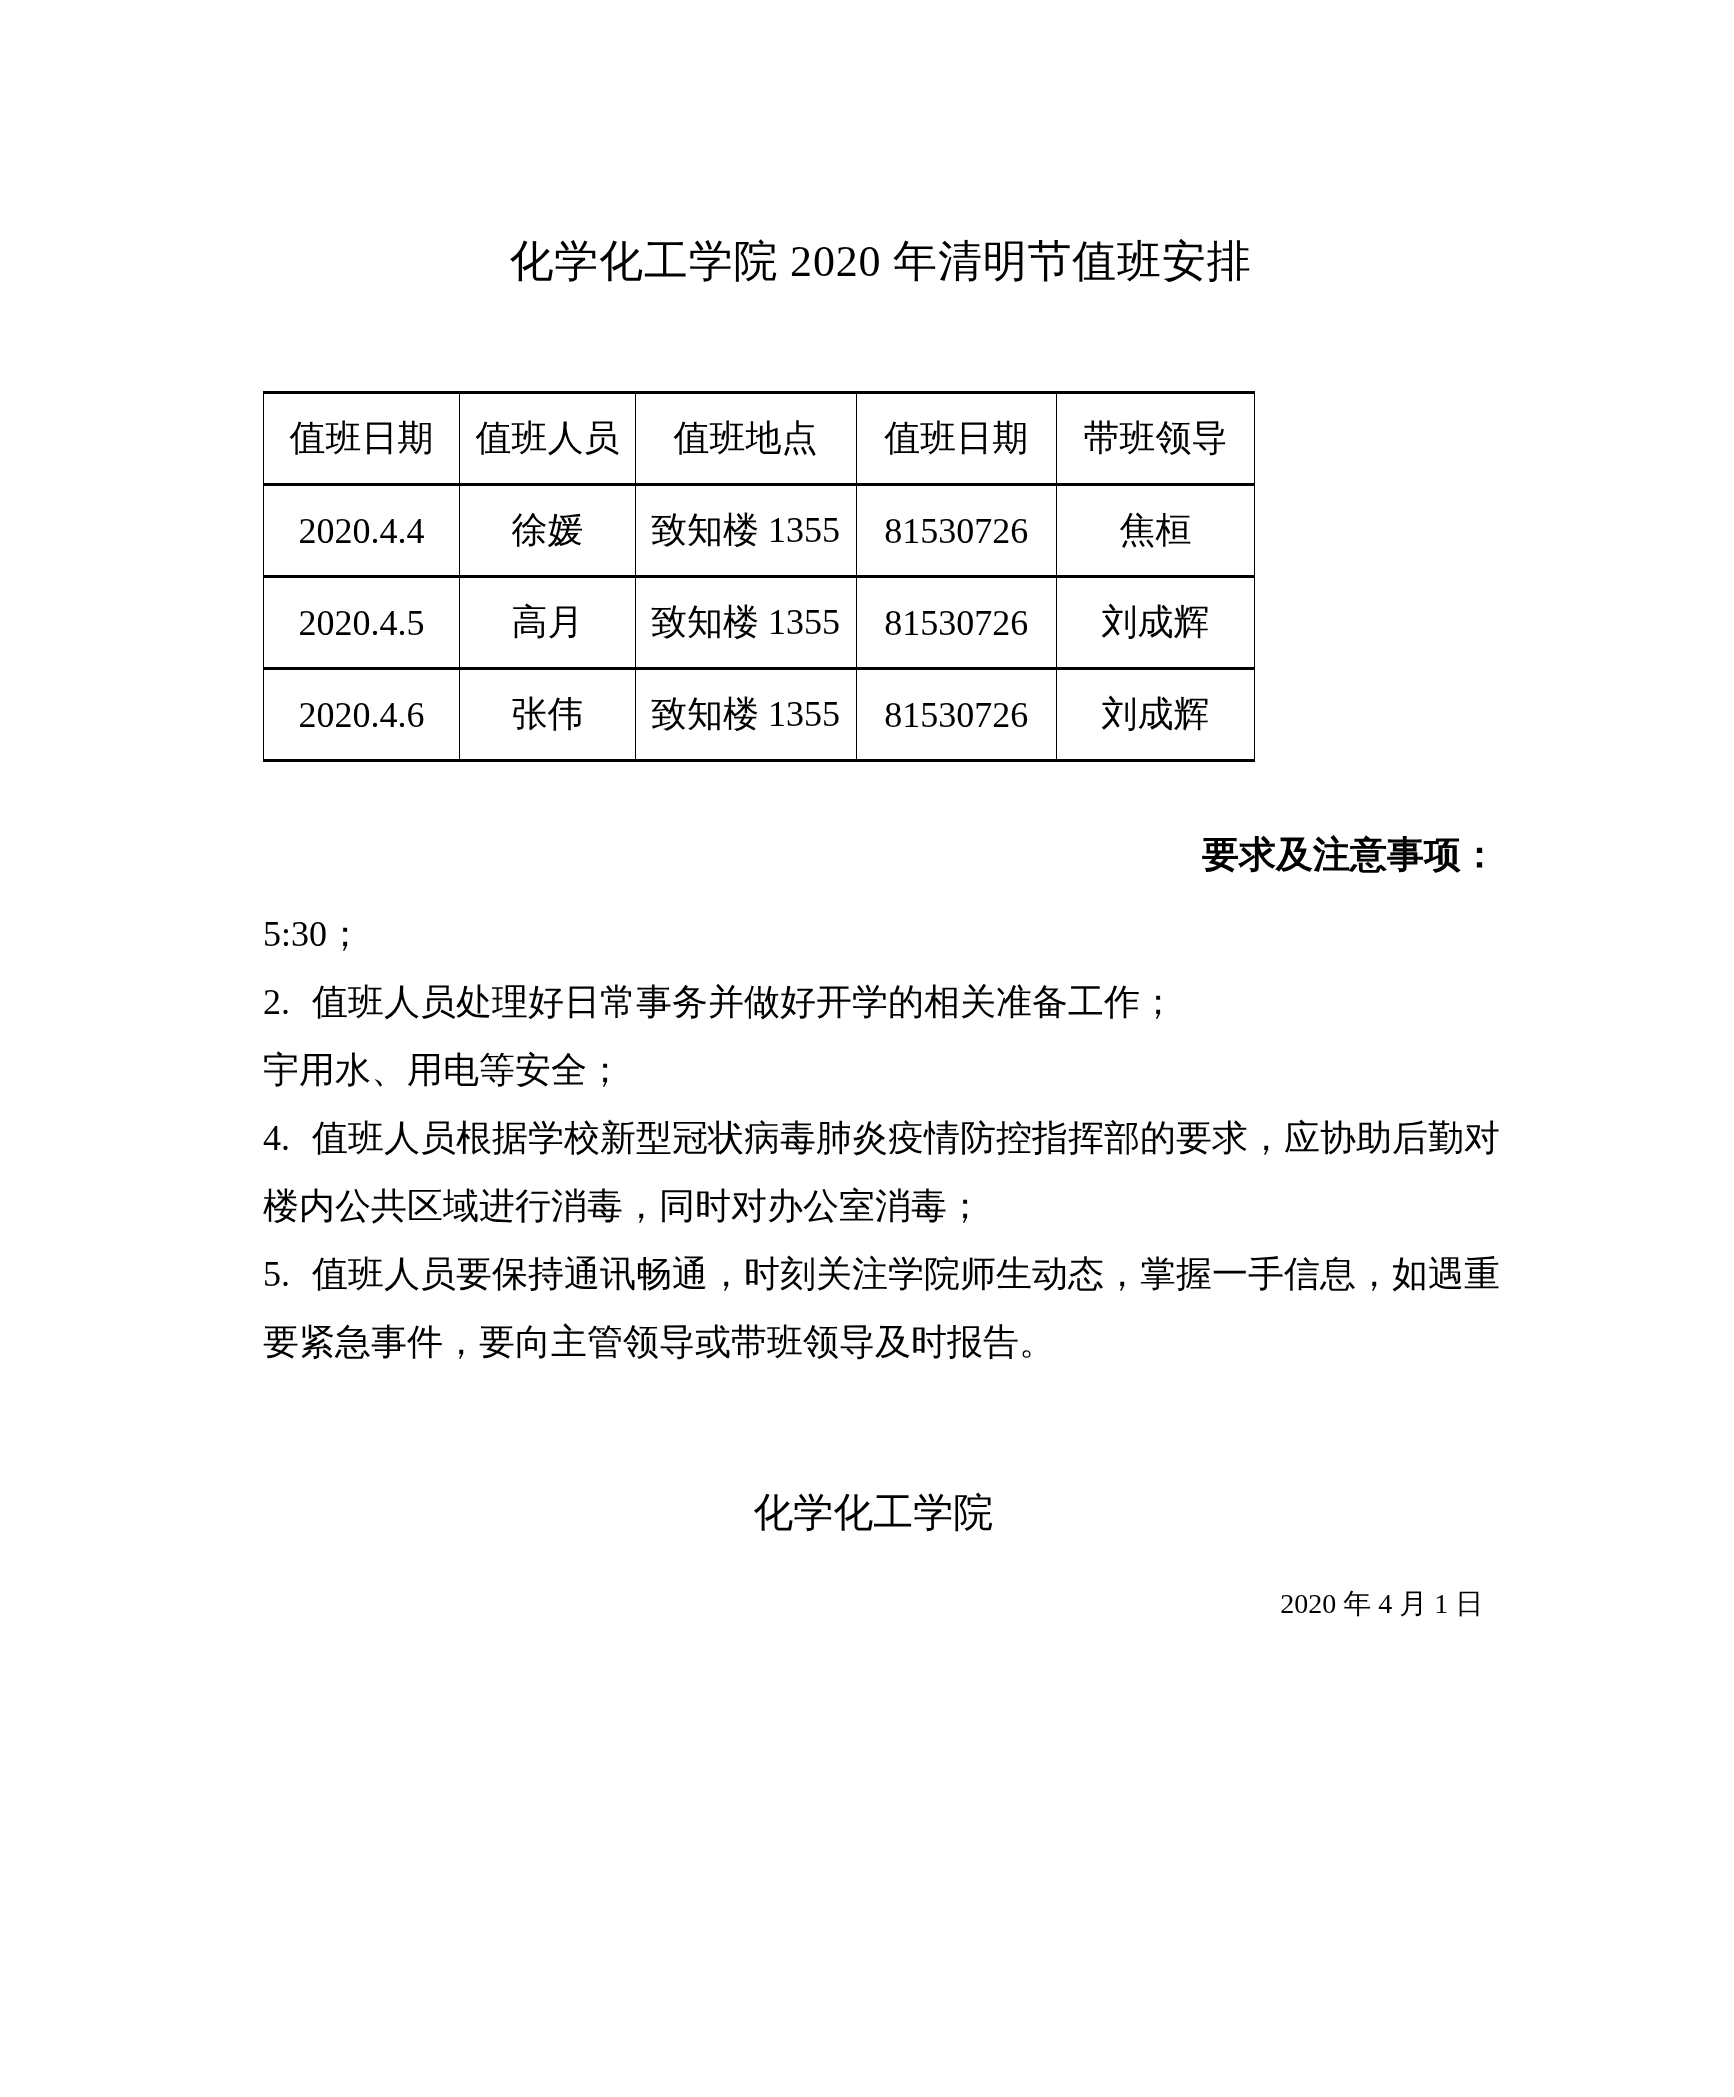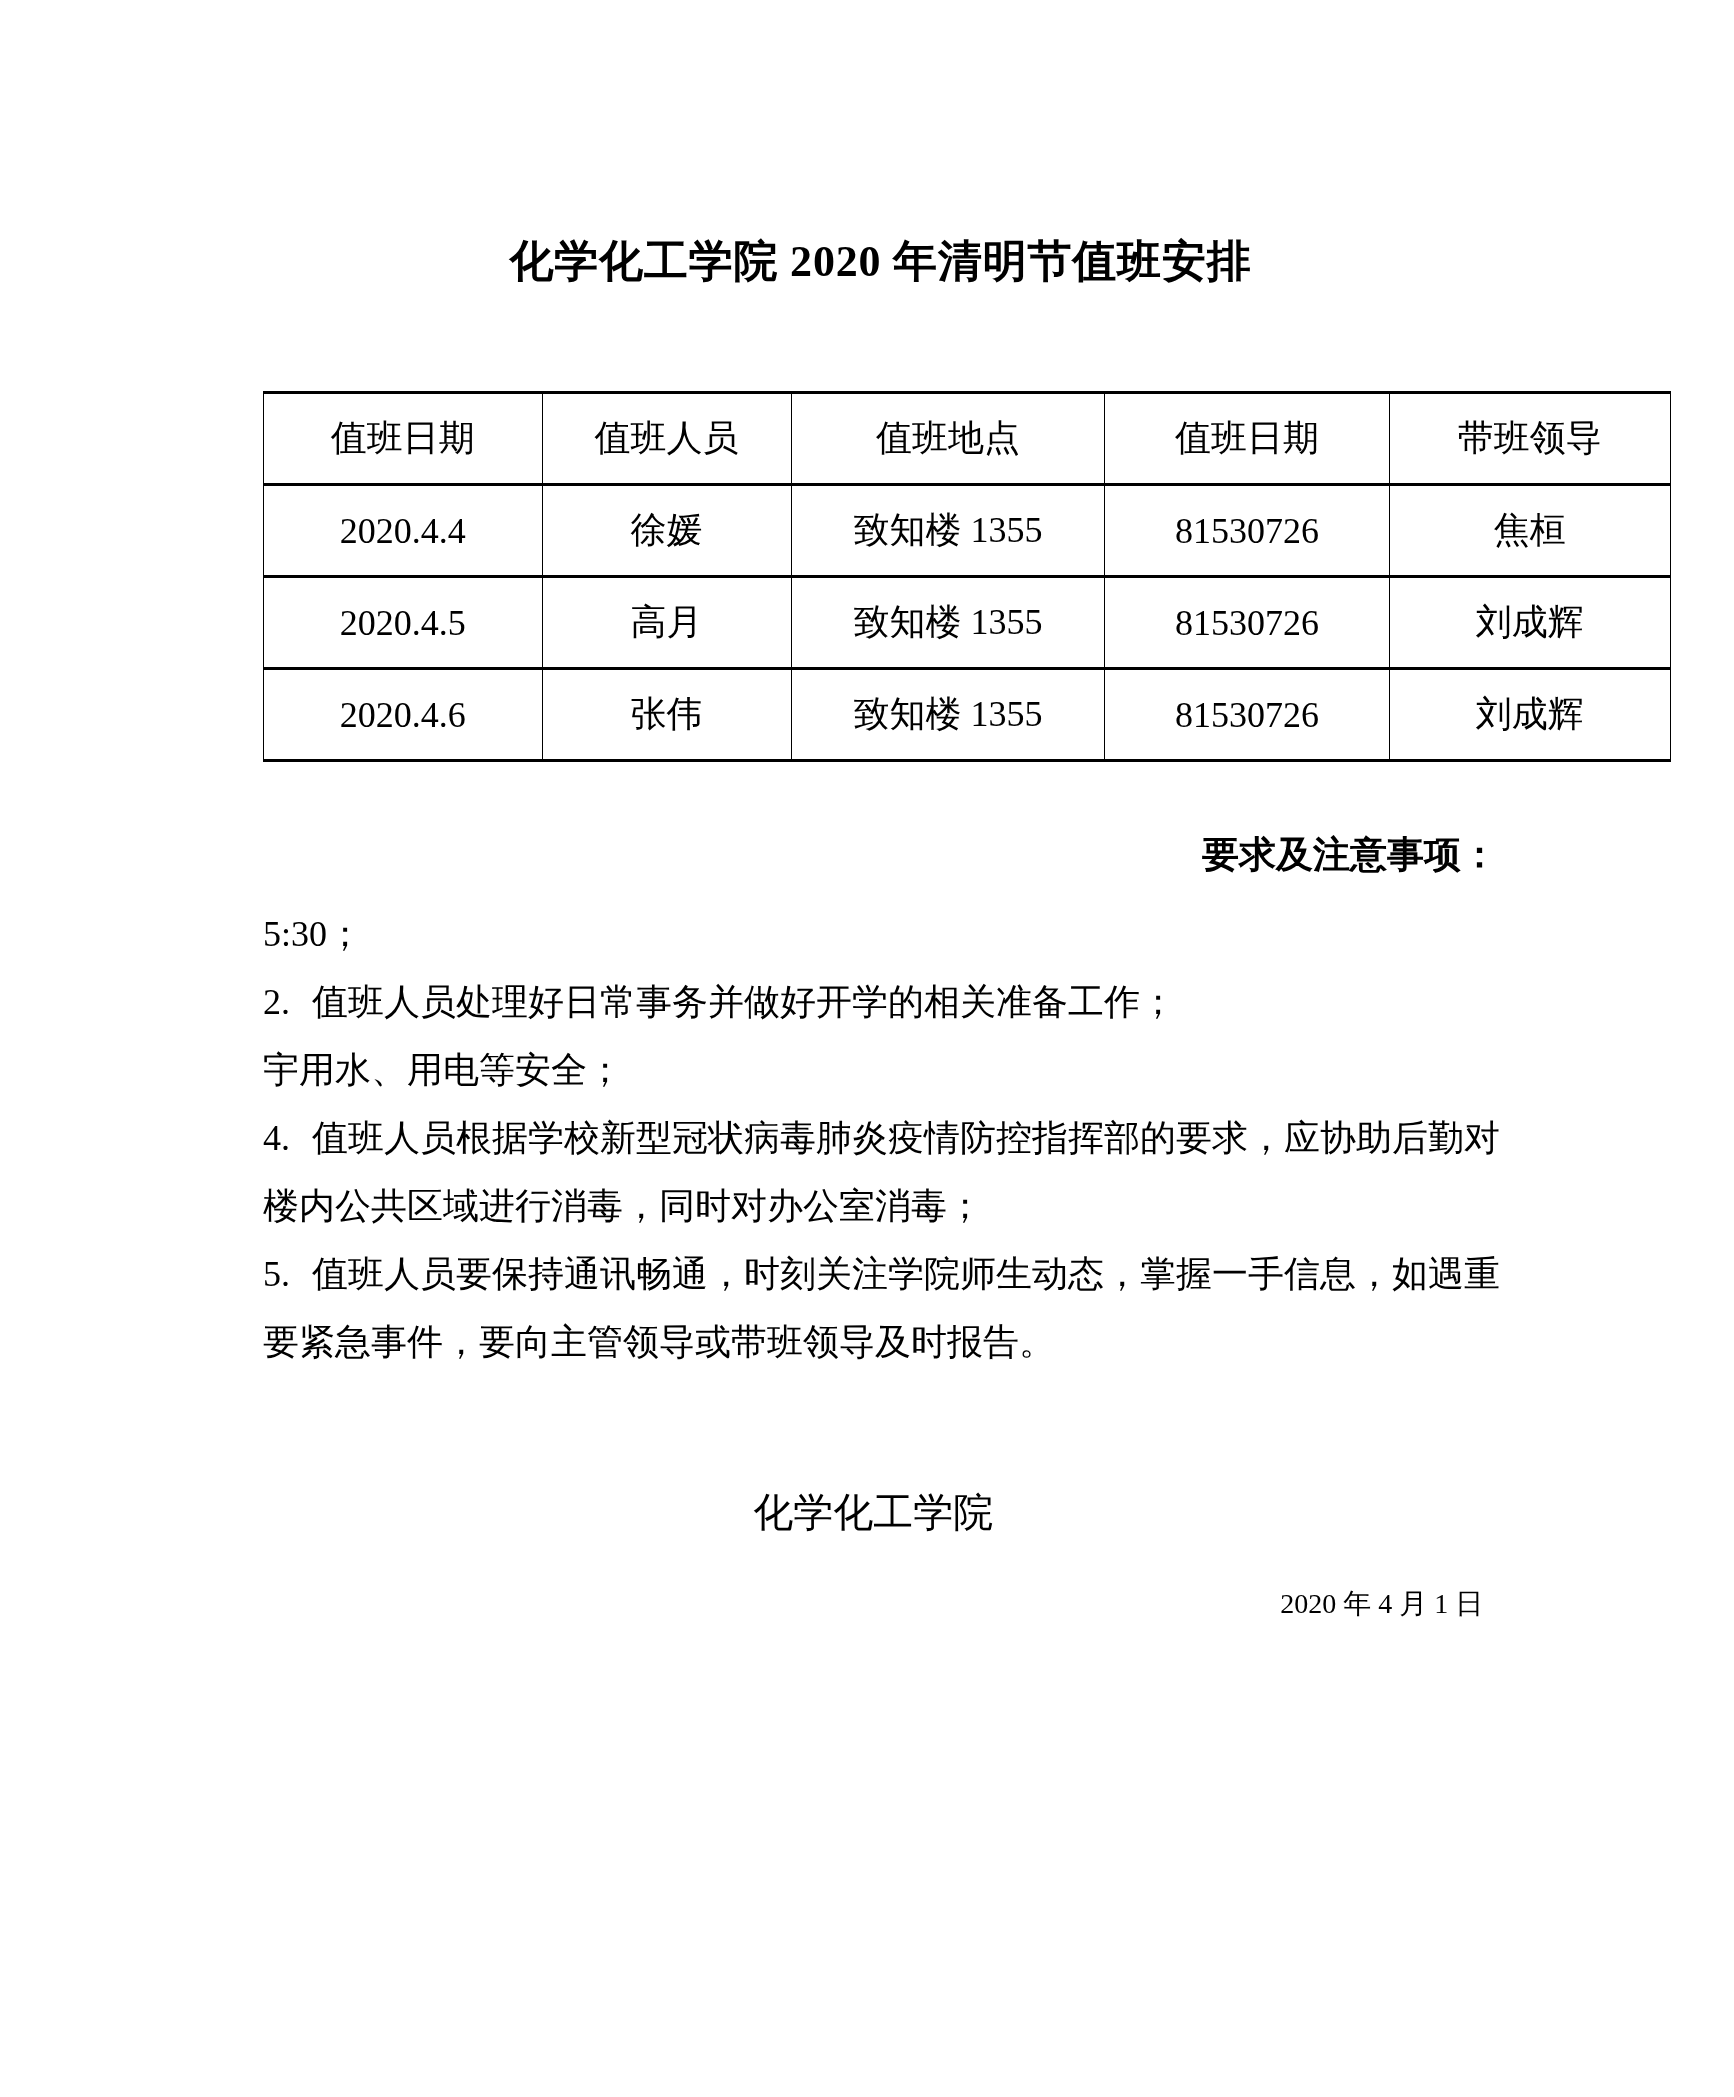--- a/index.html
+++ b/index.html
@@ -13,29 +13,29 @@
     width: 1734px;
     height: 2453px;
     overflow: hidden;
   }
   .doc {
     padding: 233px 236px 0 263px;
   }
   .title {
     margin: 0;
     font-size: 44px;
-    font-weight: bold;
+    font-weight: normal;
     text-align: center;
     line-height: 1.3;
     letter-spacing: 0.8px;
   }
   .duty-table {
     border-collapse: collapse;
     table-layout: fixed;
-    width: 1408px;
+    width: 992px;
     margin-top: 101px;
   }
   .duty-table th, .duty-table td {
     border-left: 1.3px solid #000;
     border-right: 1.3px solid #000;
     border-top: 3.8px solid #000;
     border-bottom: 3.8px solid #000;
     font-weight: normal;
     font-size: 36px;
     text-align: center;

